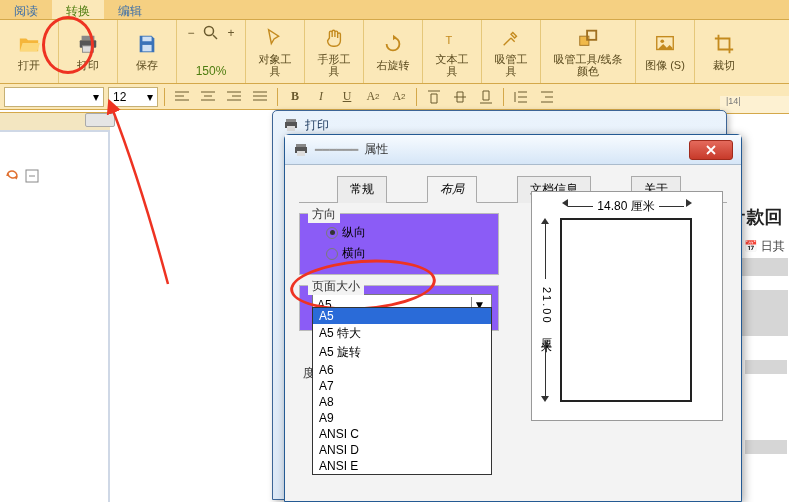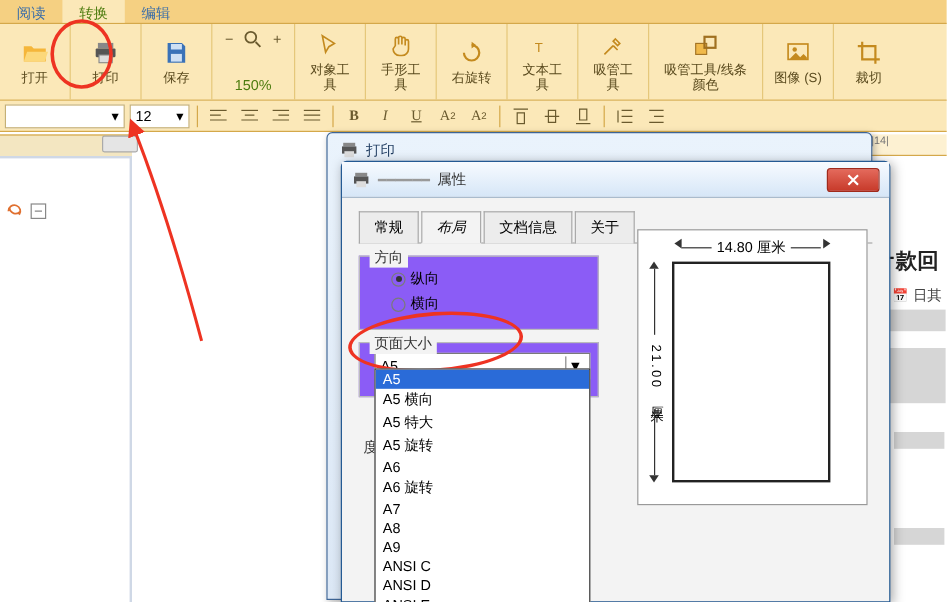--- a/index.html
+++ b/index.html
@@ -27,37 +27,37 @@
 .fmt-drop { width: 100px; justify-content: flex-end; }
 .fmt-sz { width: 50px; }
 .fmt-btn { width: 22px; height: 20px; display: flex; align-items: center; justify-content: center; border: 1px solid transparent; color: #6a5a2e; cursor: pointer; }
 .fmt-sep { width: 1px; height: 18px; background: #d4a84a; margin: 0 2px; }
 
 
 .left-pane { position: absolute; left: 0; top: 130px; width: 110px; height: 380px; border-right: 2px solid #cfd8e6; border-top: 2px solid #cfd8e6; background: #fff; }
 .left-tabs { position: absolute; left: 0; top: 112px; height: 18px; width: 110px; background: #f3e6c1; border-top: 1px solid #d4a84a; }
 .left-handle { position: absolute; left: 85px; top: 113px; width: 30px; height: 14px; background: #e5e5e5; border: 1px solid #aaa; border-radius: 2px; }
 .tree-icons { position: absolute; left: 4px; top: 168px; display: flex; gap: 4px; }
-.ruler { position: absolute; left: 720px; top: 112px; right: 0; height: 18px; background: #fdf1d2; border-bottom: 1px solid #d4a84a; font-size: 9px; color: #777; padding-left: 6px; }
+.ruler { position: absolute; left: 720px; top: 96px; right: 0; height: 18px; background: #fdf1d2; border-bottom: 1px solid #d4a84a; font-size: 9px; color: #777; padding-left: 6px; }
 .doc-title { position: absolute; left: 728px; top: 205px; font-size: 18px; font-weight: 600; color: #222; }
 .doc-date { position: absolute; left: 744px; top: 238px; font-size: 11px; color: #444; }
 .gray-block { position: absolute; background: #d6d6d6; }
 
 
 .print-dlg { position: absolute; left: 272px; top: 110px; width: 455px; height: 390px; background: linear-gradient(#eaf3fc, #dce8f6); border: 1px solid #3d6596; border-radius: 5px 5px 0 0; box-shadow: 2px 2px 6px rgba(0,0,0,.25); }
 .print-title { height: 28px; padding: 6px 10px; color: #1d3a5f; font-size: 13px; display: flex; align-items: center; gap: 6px; }
 
 
 .prop-dlg { position: absolute; left: 284px; top: 134px; width: 458px; height: 368px; background: #f3f3f3; border: 1px solid #245a93; border-radius: 5px 5px 0 0; box-shadow: 2px 2px 10px rgba(0,0,0,.35); }
 .prop-title { height: 30px; background: linear-gradient(#f7fbff, #d6e6f7); display: flex; align-items: center; padding: 0 8px; border-bottom: 1px solid #abc; }
 .prop-title .ptitle-text { color: #333; font-size: 12px; flex: 1; display: flex; align-items: center; gap: 6px; }
 .close-btn { width: 44px; height: 20px; background: linear-gradient(#e46a5c, #c73a2a); border: 1px solid #a02a1c; border-radius: 3px; display: flex; align-items: center; justify-content: center; color: #fff; cursor: pointer; }
 .prop-body { padding: 10px 14px; }
 .ptabs { display: flex; border-bottom: 1px solid #aaa; margin-bottom: 10px; }
-.ptab { padding: 4px 12px; border: 1px solid #aaa; border-bottom: none; background: #ececec; margin-right: 2px; position: relative; top: 1px; cursor: pointer; }
+.ptab { padding: 4px 12px; border: 1px solid #aaa; border-bottom: none; background: #ececec; margin-right: 2px; position: relative; top: 1px; cursor: pointer; margin-left: 38px; }
 .ptab.active { background: #f3f3f3; border-bottom: 1px solid #f3f3f3; font-style: italic; }
 
 .fieldset { border: 1px solid #bbb; padding: 8px 12px 10px; margin-bottom: 10px; background: #8b5cf6; position: relative; }
 .fieldset .legend { position: absolute; top: -8px; left: 8px; background: #f3f3f3; padding: 0 4px; color: #333; }
 .radio-row { display: flex; align-items: center; gap: 4px; padding: 2px 0 2px 14px; }
 .radio { width: 12px; height: 12px; border: 1px solid #7a7a7a; border-radius: 50%; display: inline-flex; align-items: center; justify-content: center; }
 .radio.checked::after { content: ""; width: 5px; height: 5px; background: #333; border-radius: 50%; }
 
 .page-select { width: 180px; height: 22px; border: 1px solid #7a7a7a; background: #fff; display: flex; align-items: center; padding: 0 4px; justify-content: space-between; cursor: pointer; }
 .dd-arrow { width: 16px; height: 16px; border-left: 1px solid #888; display: flex; align-items: center; justify-content: center; }
@@ -347,25 +347,23 @@
       <div class="page-select">
         <span>A5</span>
         <span class="dd-arrow">▼</span>
       </div>
     </div>
 
     <div style="position:absolute;left:18px;top:230px;color:#333">度</div>
 
     <div class="dd-list" style="left:27px;top:172px" id="dd-list">
         <div class="dd-item sel">A5</div>
-        <div class="dd-item">A5 横向</div>
         <div class="dd-item">A5 特大</div>
         <div class="dd-item">A5 旋转</div>
         <div class="dd-item">A6</div>
-        <div class="dd-item">A6 旋转</div>
         <div class="dd-item">A7</div>
         <div class="dd-item">A8</div>
         <div class="dd-item">A9</div>
         <div class="dd-item">ANSI C</div>
         <div class="dd-item">ANSI D</div>
         <div class="dd-item">ANSI E</div>
       </div>
 
     <div class="preview-panel">
       <div class="dim-h">

